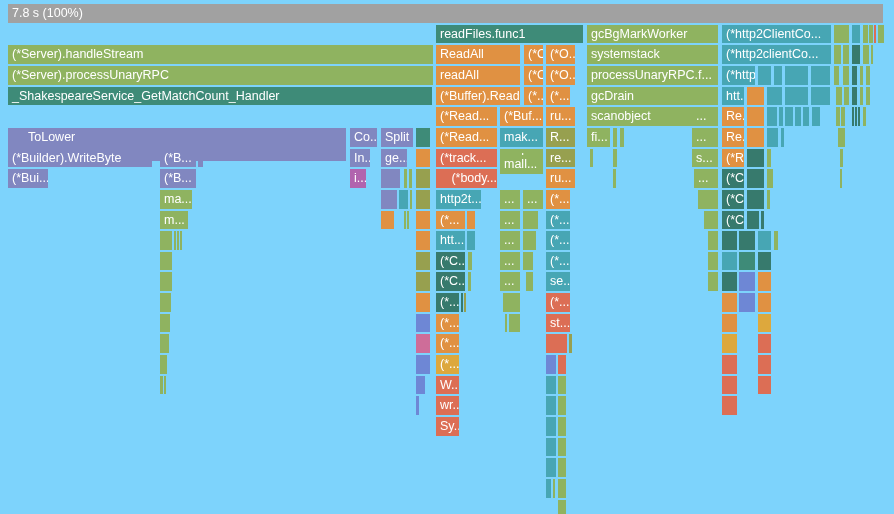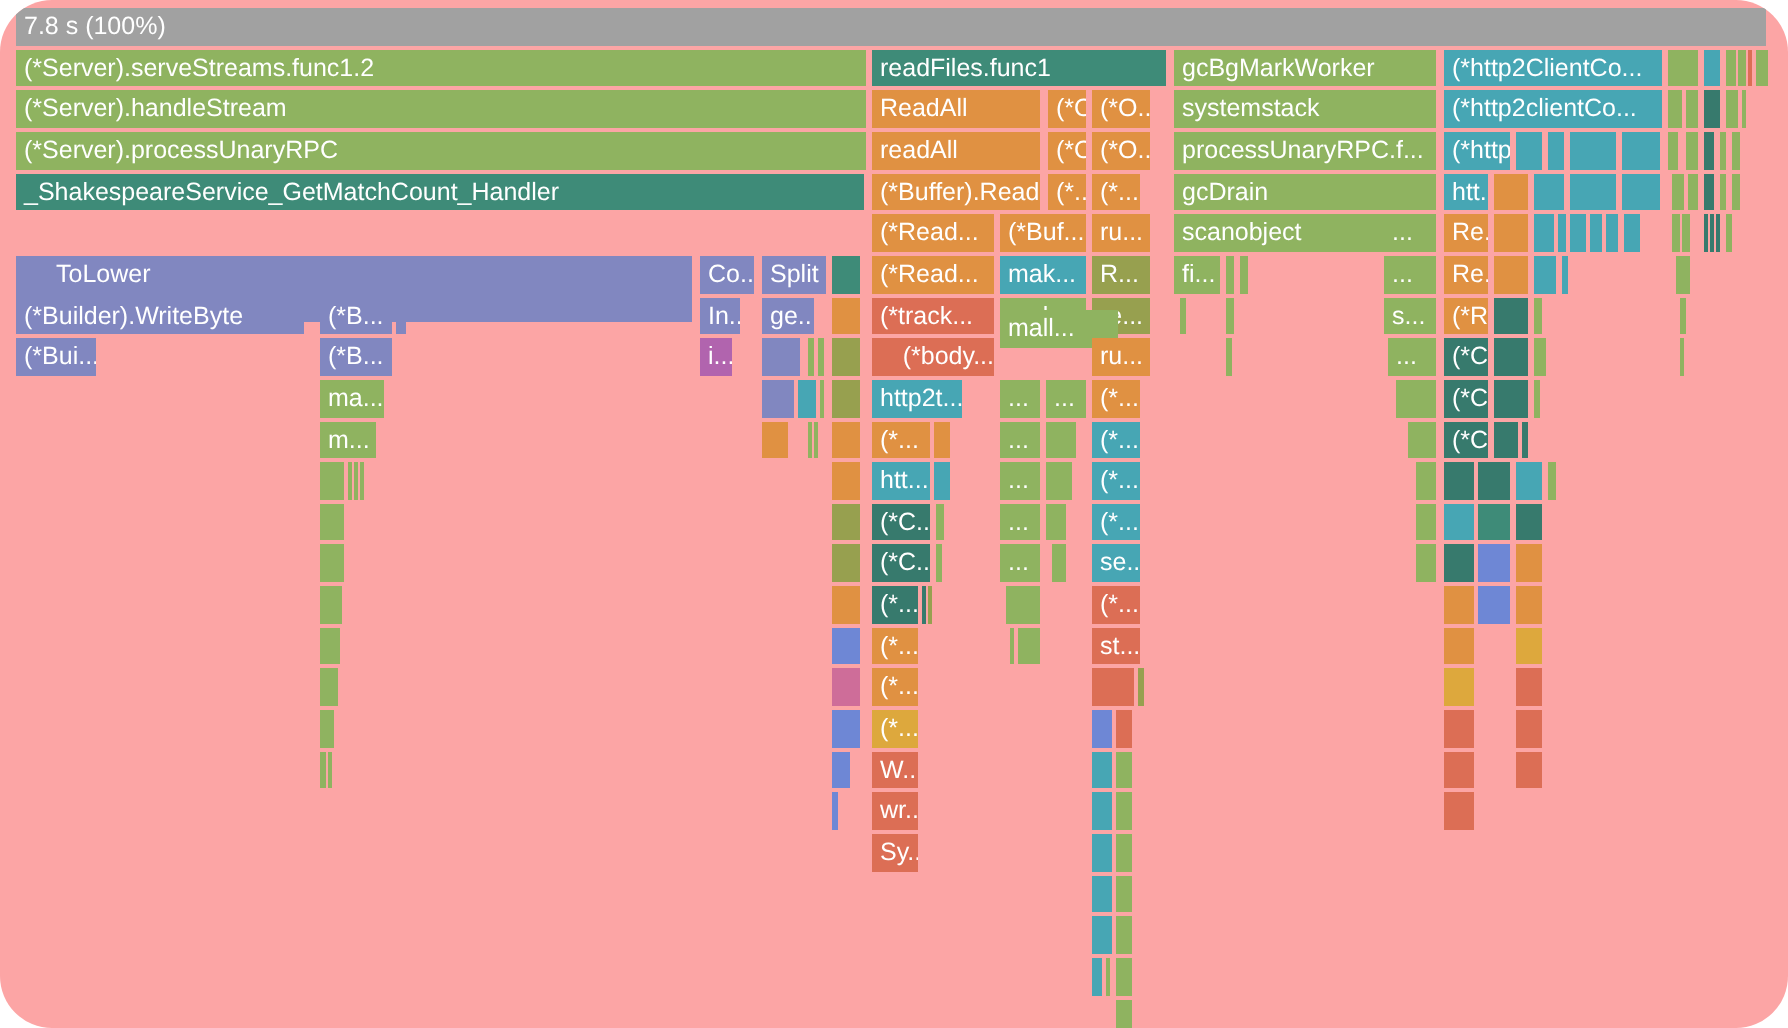--- a/index.html
+++ b/index.html
@@ -5,44 +5,42 @@
   html, body {
     margin: 0;
     padding: 0;
     background: #ffffff;
     font-family: "Liberation Sans", sans-serif;
   }
   .stage {
     position: relative;
     width: 894px;
     height: 514px;
-    background: #fca5a5;
+    background: #7dd3fc;
     overflow: hidden;
-    border-radius: 26px;
   }
   .cell {
     position: absolute;
     box-sizing: border-box;
     overflow: hidden;
     white-space: nowrap;
     color: #ffffff;
     font-size: 12.5px;
     line-height: 18.5px;
     padding-left: 4px;
     cursor: pointer;
     border-radius: 0;
   }
   .cell.tiny { padding-left: 0; }
 </style>
 </head>
 <body>
 
 <div class="stage" style="width: 894px; height: 514px;">
     <div class="cell" title="7.8 s (100%)" style="left: 8px; top: 4px; width: 875px; height: 18.7px; background: rgb(161, 161, 161);">7.8 s (100%)</div>
-    <div class="cell" title="(*Server).serveStreams.func1.2" style="left: 8px; top: 24.65px; width: 425px; height: 18.7px; background: rgb(143, 179, 96);">(*Server).serveStreams.func1.2</div>
     <div class="cell" title="readFiles.func1" style="left: 436px; top: 24.65px; width: 147px; height: 18.7px; background: rgb(62, 139, 120);">readFiles.func1</div>
     <div class="cell" title="gcBgMarkWorker" style="left: 587px; top: 24.65px; width: 131px; height: 18.7px; background: rgb(143, 179, 96);">gcBgMarkWorker</div>
     <div class="cell" title="(*http2ClientCo..." style="left: 722px; top: 24.65px; width: 109px; height: 18.7px; background: rgb(71, 166, 180);">(*http2ClientCo...</div>
     <div class="cell tiny" style="left: 834px; top: 24.65px; width: 15px; height: 18.7px; background: rgb(143, 179, 96);"></div>
     <div class="cell tiny" style="left: 852px; top: 24.65px; width: 8px; height: 18.7px; background: rgb(71, 166, 180);"></div>
     <div class="cell tiny" style="left: 863px; top: 24.65px; width: 5px; height: 18.7px; background: rgb(143, 179, 96);"></div>
     <div class="cell tiny" style="left: 869px; top: 24.65px; width: 4px; height: 18.7px; background: rgb(143, 179, 96);"></div>
     <div class="cell tiny" style="left: 874px; top: 24.65px; width: 2px; height: 18.7px; background: rgb(220, 110, 85);"></div>
     <div class="cell tiny" style="left: 878px; top: 24.65px; width: 6px; height: 18.7px; background: rgb(143, 179, 96);"></div>
     <div class="cell" title="(*Server).handleStream" style="left: 8px; top: 45.3px; width: 425px; height: 18.7px; background: rgb(143, 179, 96);">(*Server).handleStream</div>
@@ -138,21 +136,21 @@
     <div class="cell tiny" style="left: 767px; top: 148.55px; width: 4px; height: 18.7px; background: rgb(143, 179, 96);"></div>
     <div class="cell tiny" style="left: 840px; top: 148.55px; width: 3px; height: 18.7px; background: rgb(143, 179, 96);"></div>
     <div class="cell" title="(*Bui..." style="left: 8px; top: 169.2px; width: 40px; height: 18.7px; background: rgb(129, 135, 192);">(*Bui...</div>
     <div class="cell" title="(*B..." style="left: 160px; top: 169.2px; width: 36px; height: 18.7px; background: rgb(129, 135, 192);">(*B...</div>
     <div class="cell" title="i..." style="left: 350px; top: 169.2px; width: 16px; height: 18.7px; background: rgb(177, 100, 174);">i...</div>
     <div class="cell" style="left: 381px; top: 169.2px; width: 19px; height: 18.7px; background: rgb(129, 135, 192);"></div>
     <div class="cell tiny" style="left: 404px; top: 169.2px; width: 3px; height: 18.7px; background: rgb(143, 179, 96);"></div>
     <div class="cell tiny" style="left: 409px; top: 169.2px; width: 3px; height: 18.7px; background: rgb(143, 179, 96);"></div>
     <div class="cell tiny" style="left: 416px; top: 169.2px; width: 14px; height: 18.7px; background: rgb(151, 160, 79);"></div>
     <div class="cell" title="(*body..." style="left: 436px; top: 169.2px; width: 61px; height: 18.7px; background: rgb(220, 110, 85); text-align: right;">(*body...</div>
-    <div class="cell" title="mall..." style="left: 500px; top: 155px; width: 59px; height: 18.7px; background: rgb(143, 179, 96);">mall...</div>
+    <div class="cell" title="mall..." style="left: 500px; top: 155px; width: 43px; height: 18.7px; background: rgb(143, 179, 96);">mall...</div>
     <div class="cell" title="ru..." style="left: 546px; top: 169.2px; width: 29px; height: 18.7px; background: rgb(224, 145, 66);">ru...</div>
     <div class="cell tiny" style="left: 613px; top: 169.2px; width: 3px; height: 18.7px; background: rgb(143, 179, 96);"></div>
     <div class="cell" title="..." style="left: 694px; top: 169.2px; width: 24px; height: 18.7px; background: rgb(143, 179, 96);">...</div>
     <div class="cell" title="(*C..." style="left: 722px; top: 169.2px; width: 22px; height: 18.7px; background: rgb(55, 122, 109);">(*C...</div>
     <div class="cell" style="left: 747px; top: 169.2px; width: 17px; height: 18.7px; background: rgb(55, 122, 109);"></div>
     <div class="cell tiny" style="left: 767px; top: 169.2px; width: 6px; height: 18.7px; background: rgb(143, 179, 96);"></div>
     <div class="cell tiny" style="left: 840px; top: 169.2px; width: 2px; height: 18.7px; background: rgb(143, 179, 96);"></div>
     <div class="cell" title="ma..." style="left: 160px; top: 189.85px; width: 32px; height: 18.7px; background: rgb(143, 179, 96);">ma...</div>
     <div class="cell" style="left: 381px; top: 189.85px; width: 16px; height: 18.7px; background: rgb(129, 135, 192);"></div>
     <div class="cell tiny" style="left: 399px; top: 189.85px; width: 9px; height: 18.7px; background: rgb(71, 166, 180);"></div>

